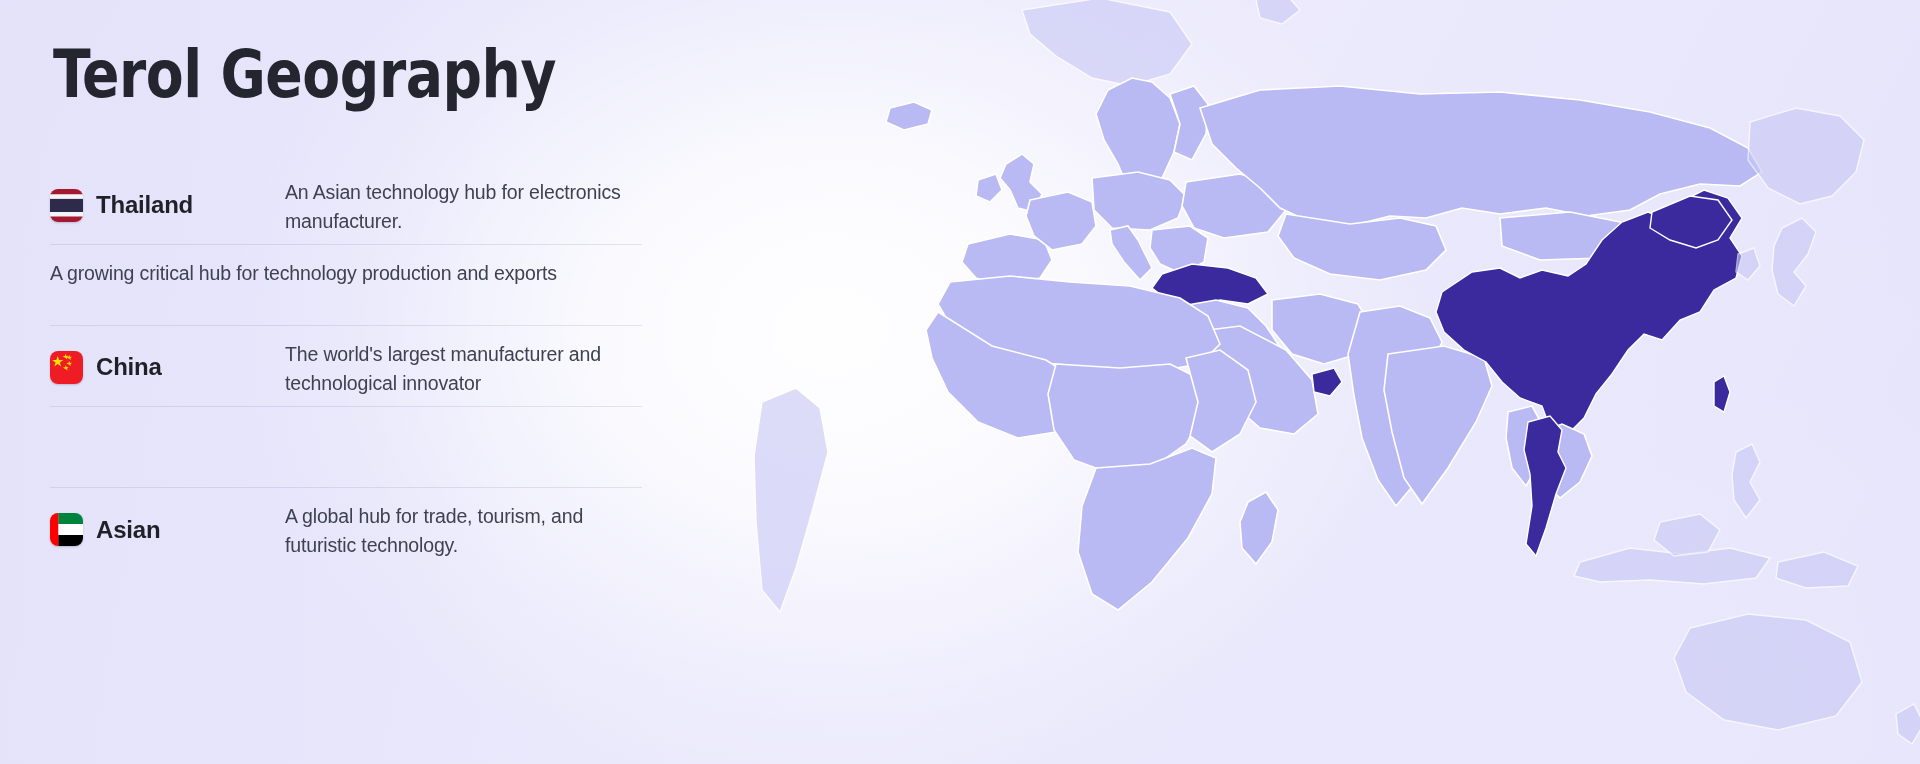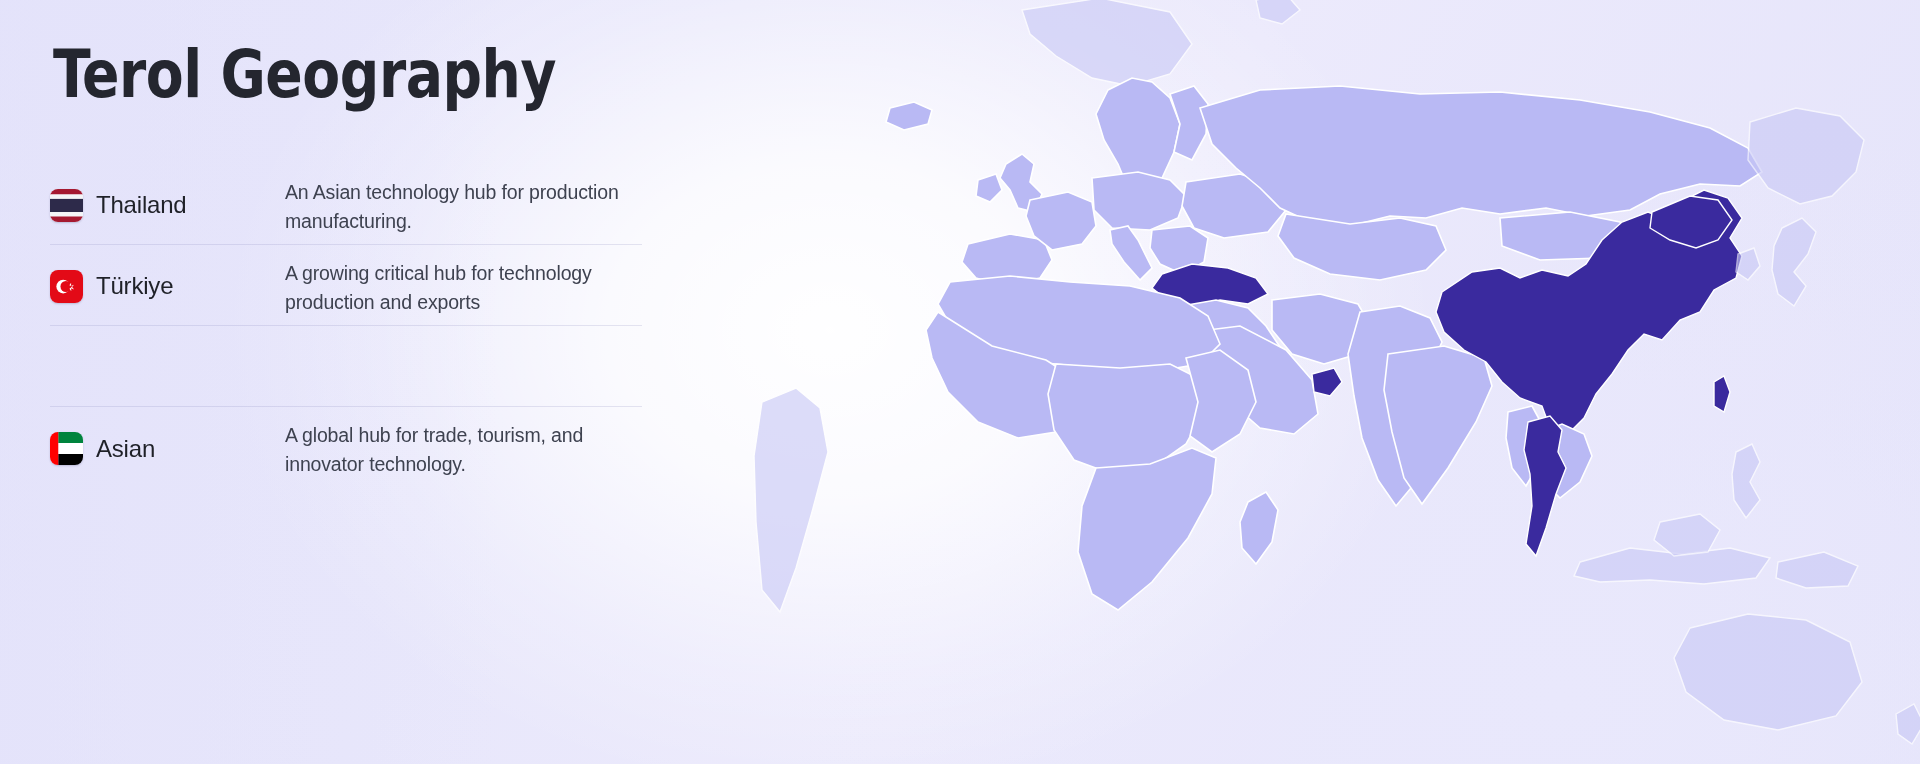--- a/index.html
+++ b/index.html
@@ -48,21 +48,21 @@
   }
   .row:last-child { border-bottom:none; }
   .row-left { width:235px; display:flex; align-items:center; height:100%; padding-top:2px; }
   .flag {
     width:33px; height:33px; border-radius:8px; flex:0 0 33px;
     overflow:hidden; position:relative;
     box-shadow:0 1px 2px rgba(40,40,90,0.22);
   }
   .flag svg { display:block; width:100%; height:100%; }
   .cname {
-    margin-left:13px; font-size:24px; font-weight:400; color:#1f2128;
+    margin-left:13px; font-size:24px; font-weight:700; color:#1f2128;
     letter-spacing:-.2px; white-space:nowrap;
   }
   .cdesc {
     flex:1; font-size:19.5px; line-height:29px; color:#3e4250;
     padding-top:14px; letter-spacing:-.15px;
   }
 </style>
 </head>
 <body>
 
@@ -167,51 +167,58 @@
               <rect width="60" height="60" fill="#f4f5f8"></rect>
               <rect y="0" width="60" height="10" fill="#a51931"></rect>
               <rect y="10" width="60" height="8" fill="#f4f5f8"></rect>
               <rect y="18" width="60" height="24" fill="#2d2a4a"></rect>
               <rect y="42" width="60" height="8" fill="#f4f5f8"></rect>
               <rect y="50" width="60" height="10" fill="#a51931"></rect>
             </svg>
         </span>
         <span class="cname">Thailand</span>
       </div>
-      <div class="cdesc">An Asian technology hub for production manufacturing.</div>
+      <div class="cdesc">An Asian technology hub for electronics manufacturer.</div>
+    </div>
+
+    <div class="row">
+      <div class="cdesc">A growing critical hub for technology production and exports</div>
     </div>
 
     <div class="row">
       <div class="row-left">
         <span class="flag">
           <svg viewBox="0 0 60 60">
-              <rect width="60" height="60" fill="#e30a17"></rect>
-              <circle cx="24" cy="30" r="12.5" fill="#fff"></circle>
-              <circle cx="29" cy="30" r="10" fill="#e30a17"></circle>
-              <path fill="#fff" d="M40.5 30 L35.2 27.9 L38.4 23.3 L38.3 28.9 L43.6 26.7 L40.1 31.1 L43.9 35.3 L38.4 33.2 L38.7 38.8 L35.4 34.3 Z"></path>
-            </svg>
+              <rect width="60" height="60" fill="#ee1c25"></rect>
+            <g fill="#ffde00">
+              <path d="M14 9 L16.6 16.4 L24 16.5 L18 21 L20.2 28.3 L14 23.8 L7.8 28.3 L10 21 L4 16.5 L11.4 16.4 Z"></path>
+              <path d="M28.5 6.5 L31.4 9.3 L30.6 5.4 L33.6 3 L29.6 2.8 L28.3 -1 L27.2 2.9 L23.2 3.3 L26.4 5.6 Z" transform="translate(0,6)"></path>
+              <path d="M35 14 L37.9 16.8 L37.1 12.9 L40.1 10.5 L36.1 10.3 L34.8 6.5 L33.7 10.4 L29.7 10.8 L32.9 13.1 Z"></path>
+              <path d="M35 25 L37.9 27.8 L37.1 23.9 L40.1 21.5 L36.1 21.3 L34.8 17.5 L33.7 21.4 L29.7 21.8 L32.9 24.1 Z"></path>
+              <path d="M29 33 L31.9 35.8 L31.1 31.9 L34.1 29.5 L30.1 29.3 L28.8 25.5 L27.7 29.4 L23.7 29.8 L26.9 32.1 Z"></path>
+            </g>
+          </svg>
         </span>
-        <span class="cname">Türkiye</span>
+        <span class="cname">China</span>
       </div>
-      <div class="cdesc">A growing critical hub for technology production and exports</div>
-    </div>
-
+      <div class="cdesc">The world's largest manufacturer and technological innovator</div>
+    </div>
 
     <div class="row">
     </div>
 
     <div class="row">
       <div class="row-left">
         <span class="flag">
           <svg viewBox="0 0 60 60">
               <rect width="60" height="20" y="0" x="15" fill="#00843d"></rect>
               <rect width="60" height="20" y="20" x="15" fill="#fff"></rect>
               <rect width="60" height="20" y="40" x="15" fill="#000"></rect>
               <rect width="15" height="60" fill="#ff0000"></rect>
             </svg>
         </span>
         <span class="cname">Asian</span>
       </div>
-      <div class="cdesc">A global hub for trade, tourism, and innovator technology.</div>
+      <div class="cdesc">A global hub for trade, tourism, and futuristic technology.</div>
     </div>
 
   </div>
 </div>
 
 </body></html>

